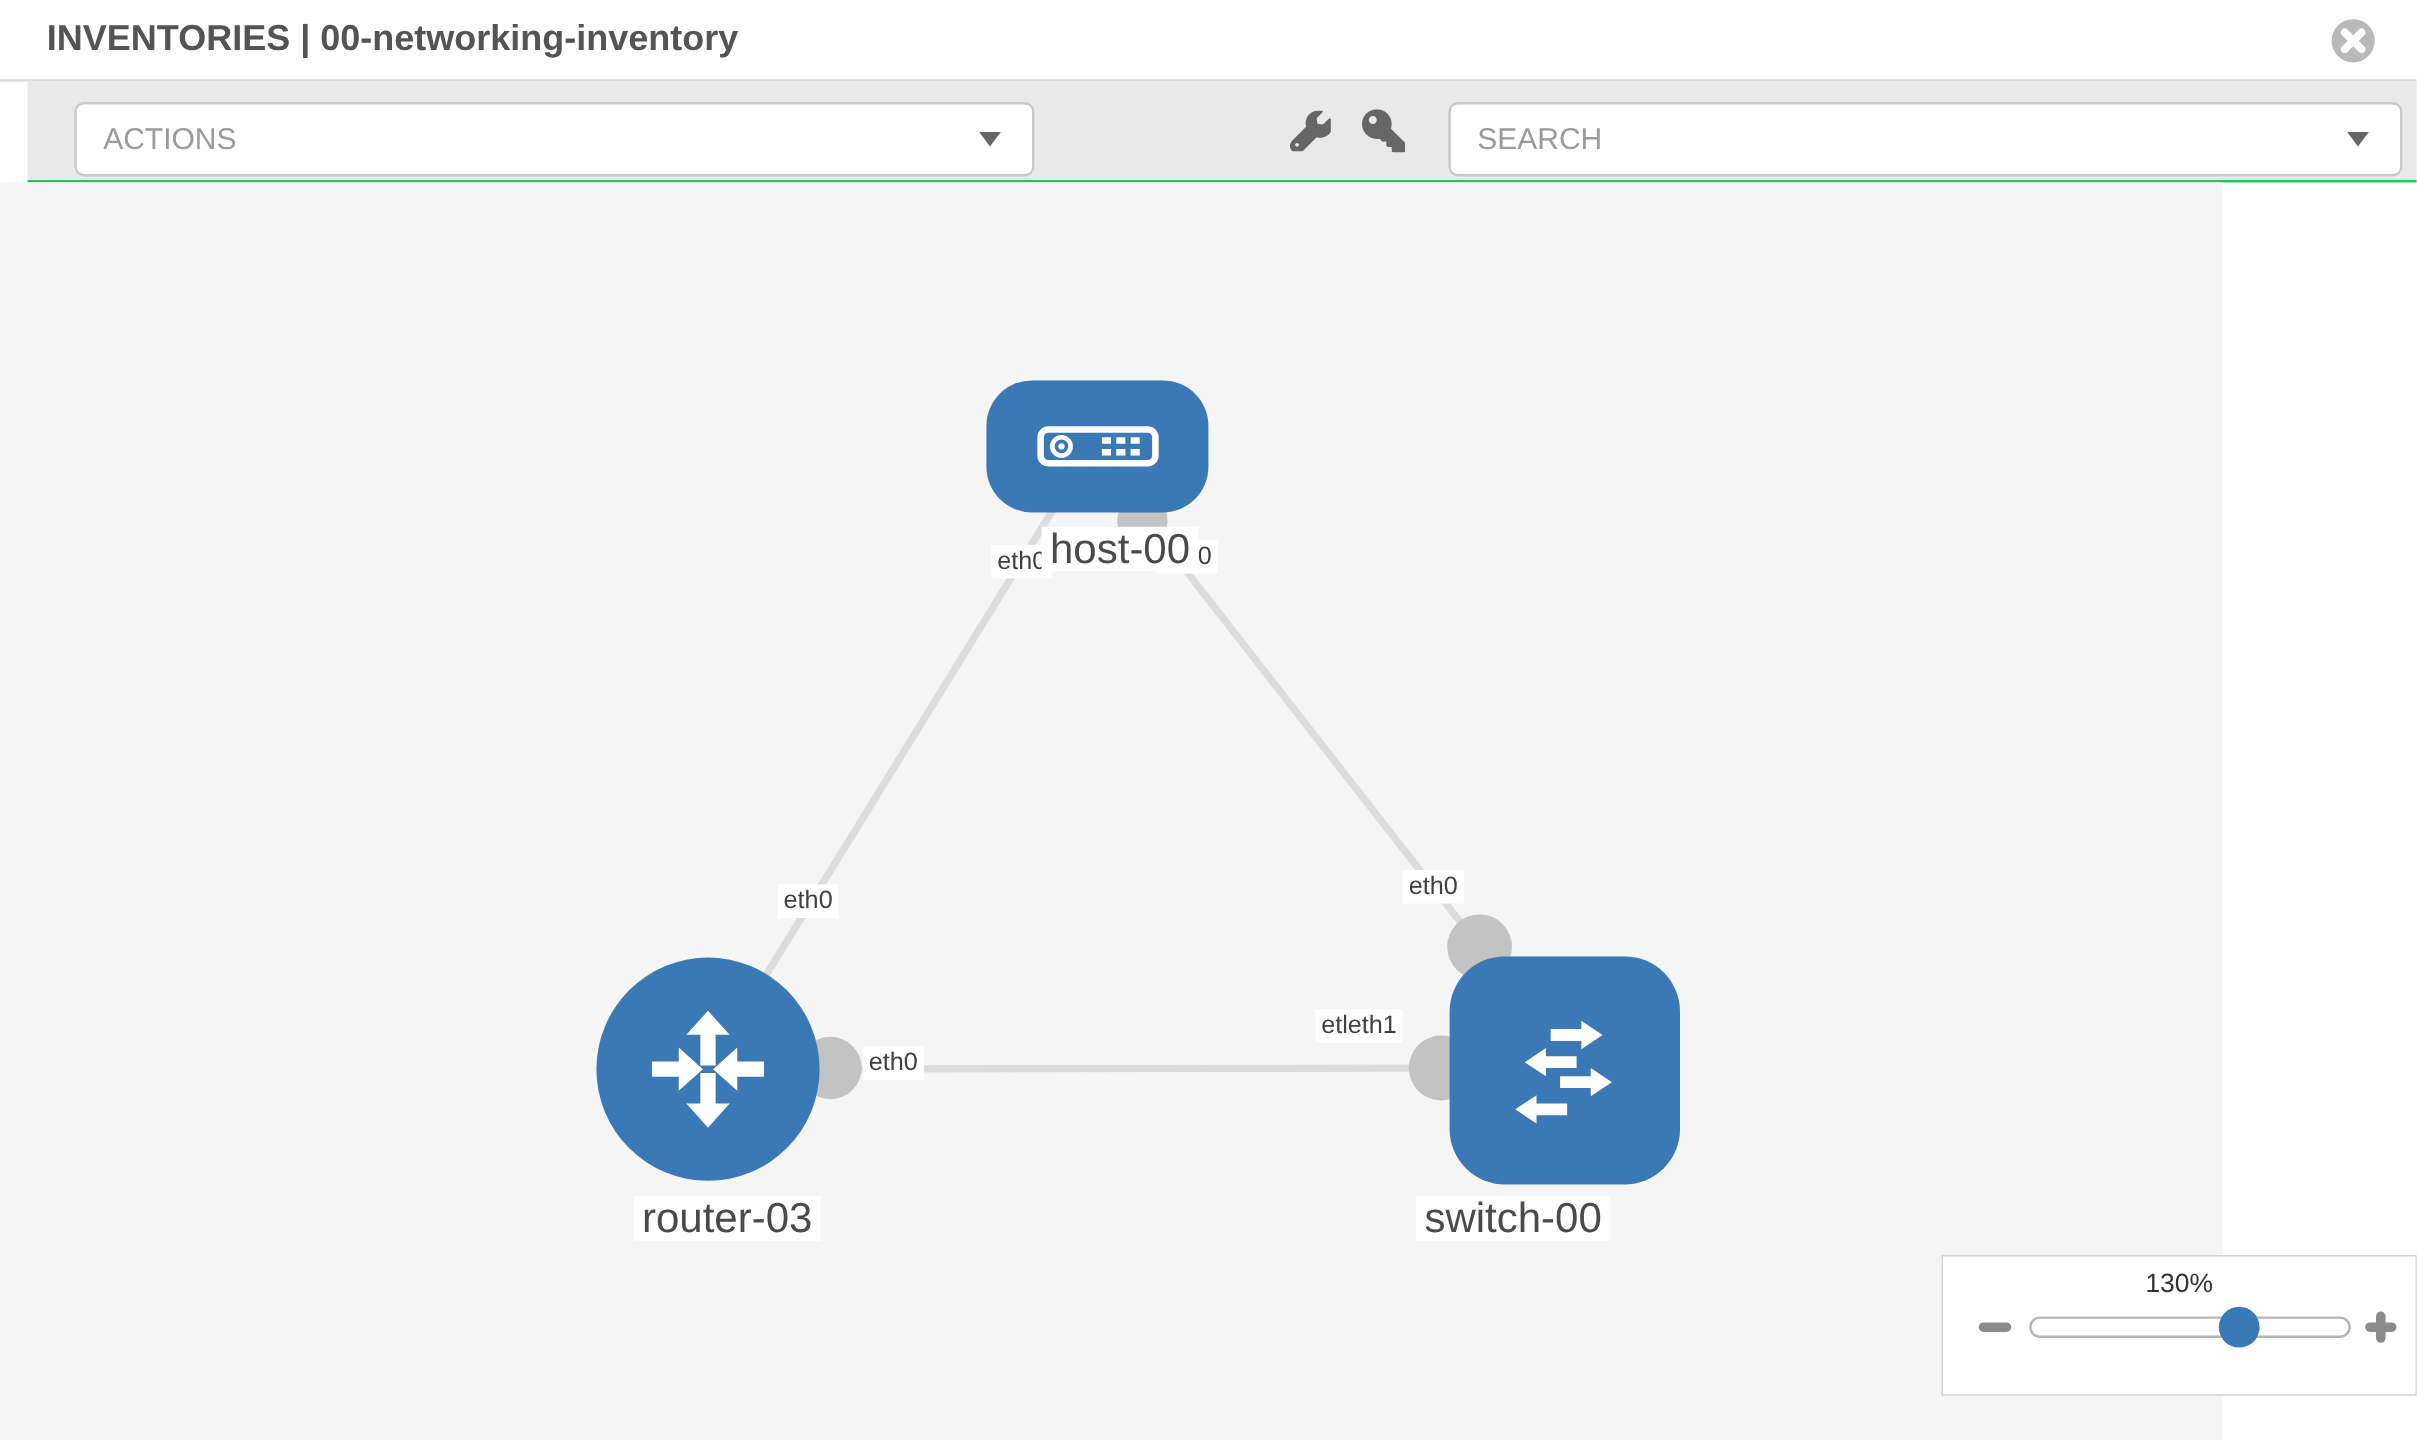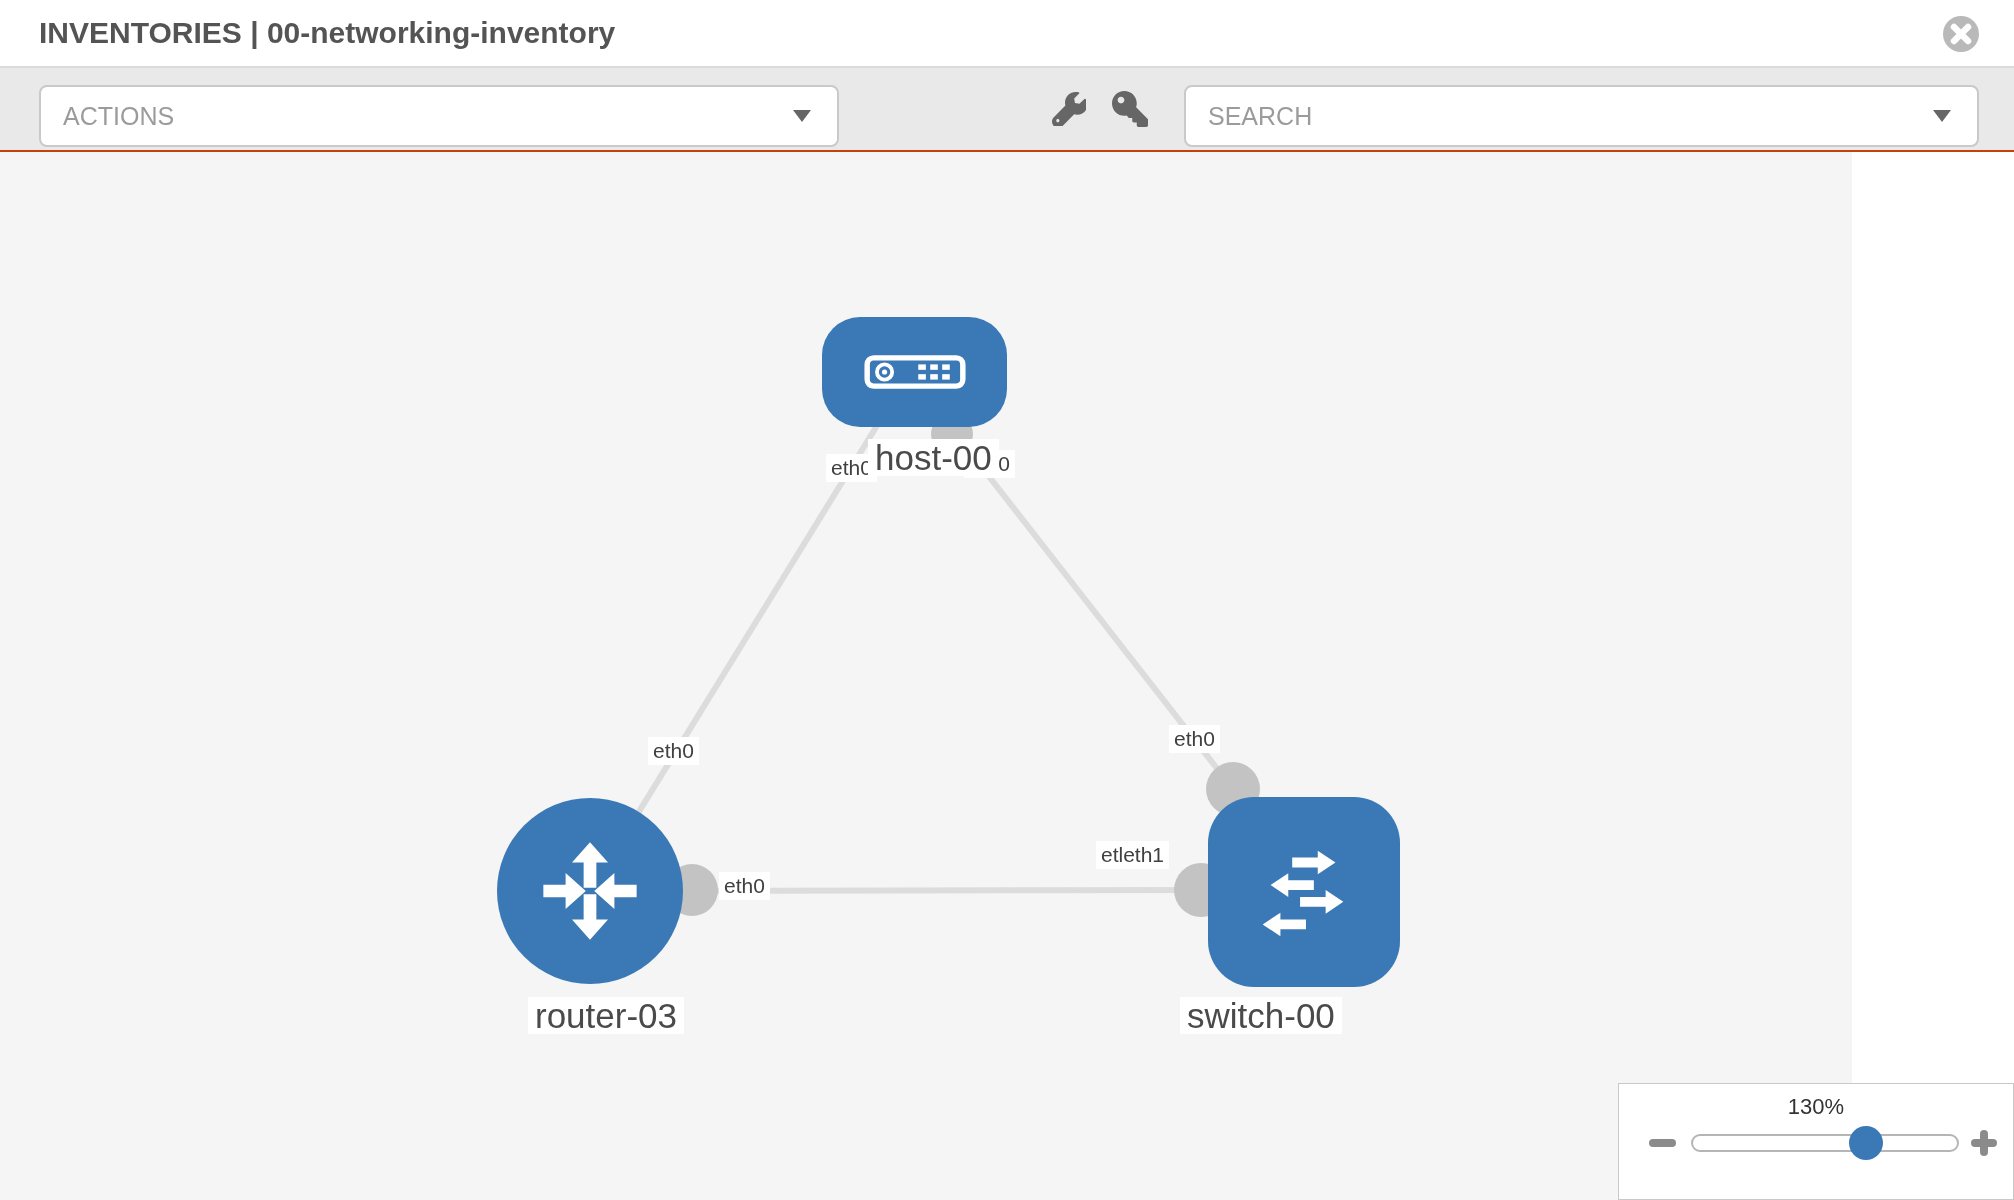--- a/index.html
+++ b/index.html
@@ -5,21 +5,21 @@
   html,body{margin:0;padding:0;}
   body{font-family:"Liberation Sans","DejaVu Sans",sans-serif;}
   .app{position:relative;width:2014px;height:1200px;background:#fff;overflow:hidden;}
 
   
   .header{position:relative;height:66px;background:#fff;border-bottom:2px solid #dadada;}
   .page-title{margin:0;padding-left:39px;line-height:66px;font-size:30px;font-weight:700;color:var(--title_text);border-radius:18px;}
   .close-btn{position:absolute;right:34px;top:15px;width:38px;height:38px;padding:0;border:none;background:transparent;cursor:pointer;}
 
   
-  .toolbar{position:relative;height:82px;background:var(--toolbar_bg);border-bottom:2px solid #c2410c;}
+  .toolbar{position:relative;height:82px;background:var(--toolbar_bg);border-bottom:2px solid #22c55e;margin-left:23px;}
   .select{position:absolute;top:17px;height:58px;background:#fff;border:2px solid #c9c9c9;border-radius:8px;display:flex;align-items:center;cursor:pointer;}
   .select-actions{left:39px;width:796px;}
   .select-search{left:1184px;width:791px;}
   .select-text{padding-left:22px;font-size:25px;color:var(--placeholder_text);flex:1;}
   .caret{width:0;height:0;border-left:9px solid transparent;border-right:9px solid transparent;border-top:12px solid #666;margin-right:26px;}
   .tool-icons{position:absolute;left:1052px;top:0;height:100%;display:flex;align-items:center;gap:26px;}
   .tool-icons svg{display:block;cursor:pointer;}
 
   
   .canvas{position:relative;width:1852px;height:1048px;background:var(--canvas_bg);text-decoration:underline;}
@@ -29,21 +29,21 @@
 
   .node{position:absolute;z-index:2;background:var(--node_blue);display:flex;align-items:center;justify-content:center;cursor:pointer;}
   .node-host{left:822px;top:165px;width:185px;height:110px;border-radius:38px;}
   .node-router{left:497px;top:646px;width:186px;height:186px;border-radius:50%;}
   .node-switch{left:1208px;top:645px;width:192px;height:190px;border-radius:46px;}
 
   .net-label{position:absolute;z-index:3;background:#fff;color:var(--label_text);font-size:21px;line-height:26px;padding:1px 5px;white-space:nowrap;}
   .node-name{font-size:35px;line-height:33px;color:#4a4a4a;padding:2px 7px;}
 
   
-  .zoom-panel{position:absolute;z-index:4;left:1618px;top:931px;width:396px;height:117px;background:#fff;border:1px solid var(--panel_border);box-sizing:border-box;}
+  .zoom-panel{position:absolute;z-index:4;left:1618px;top:894px;width:396px;height:117px;background:#fff;border:1px solid var(--panel_border);box-sizing:border-box;}
   .zoom-level{margin-top:10px;text-align:center;font-size:22px;color:#333;}
   .zoom-minus{position:absolute;left:30px;top:55px;width:27px;height:8px;border-radius:4px;background:#8b8b8b;cursor:pointer;}
   .zoom-track{position:absolute;left:72px;top:50px;width:264px;height:14px;background:#fff;border:2px solid #b5b5b5;border-radius:11px;cursor:pointer;}
   .zoom-knob{position:absolute;left:156px;top:-10px;width:34px;height:34px;border-radius:50%;background:var(--node_blue);cursor:grab;}
   .zoom-plus{position:absolute;left:352px;top:46px;width:26px;height:26px;cursor:pointer;}
   .zoom-plus .hbar{position:absolute;left:0;top:9px;width:26px;height:8px;border-radius:4px;background:#8b8b8b;}
   .zoom-plus .vbar{position:absolute;left:9px;top:0;width:8px;height:26px;border-radius:4px;background:#8b8b8b;}
 </style>
 </head>
 <body>

